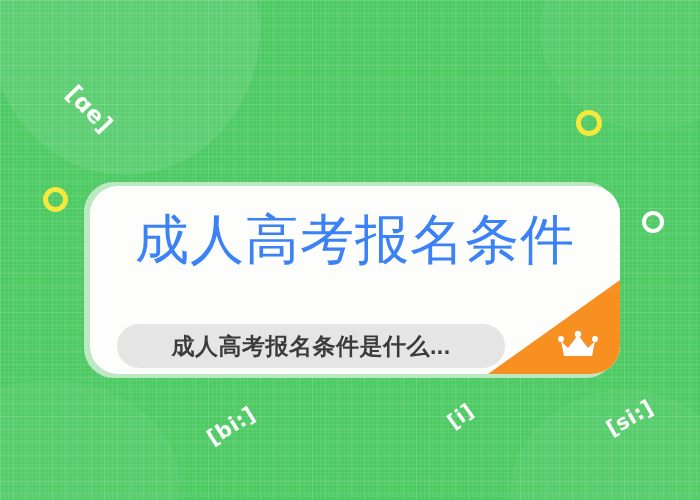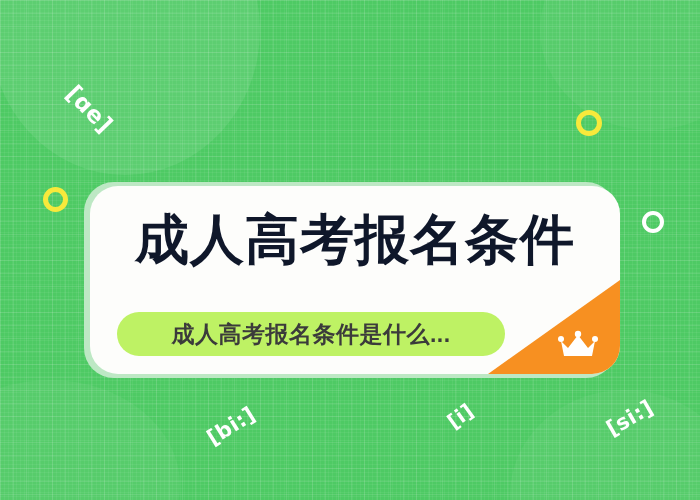--- a/index.html
+++ b/index.html
@@ -134,35 +134,35 @@
     height: 30px;
   }
 
   
   .card-title {
     position: absolute;
     left: 0;
     right: 0;
     top: 26px;
     text-align: center;
-    color: #0f172a;
+    color: #3b82f6;
     font-size: 54px;
-    font-weight: bold;
+    font-weight: normal;
     letter-spacing: 1px;
     line-height: 1;
   }
 
   
   .subtitle-pill {
     position: absolute;
     left: 27px;
-    top: 126px;
+    top: 138px;
     width: 388px;
     height: 44px;
-    background: #bef264;
+    background: #e5e5e5;
     border-radius: 22px;
     display: flex;
     align-items: center;
     justify-content: center;
   }
   .subtitle-text {
     color: #3B3B3B;
     font-size: 23px;
     font-weight: bold;
     letter-spacing: 0.5px;

